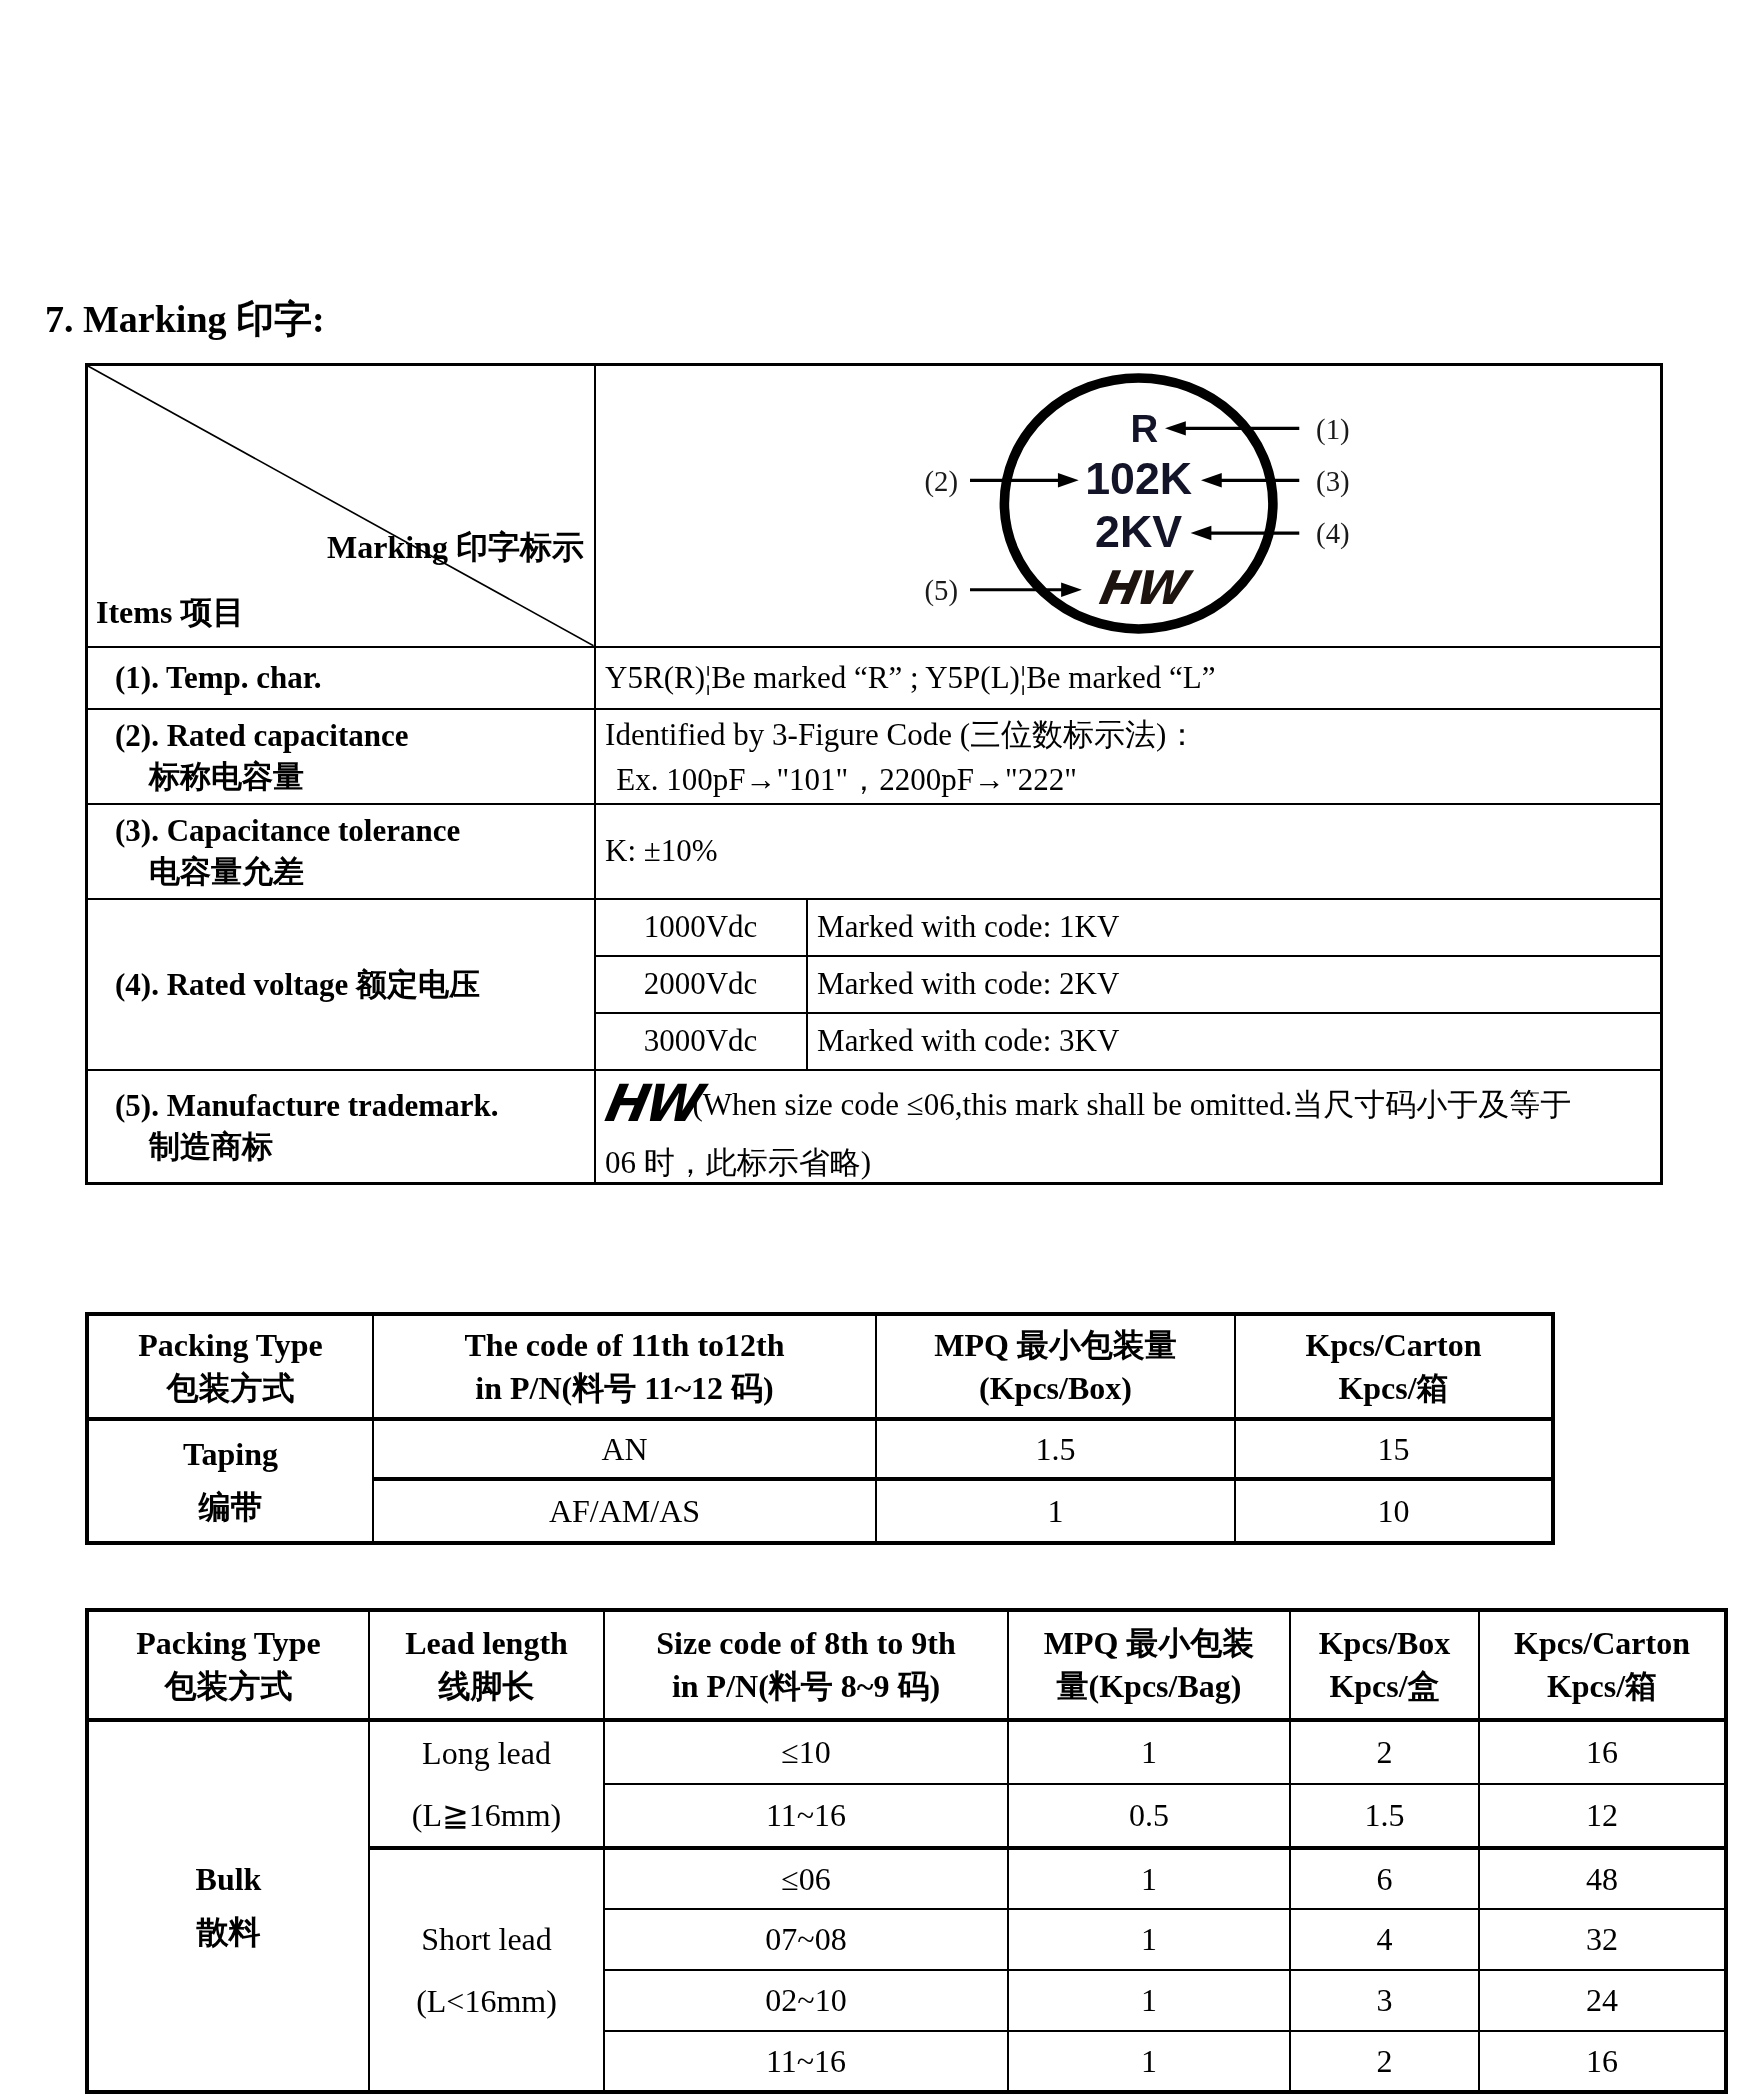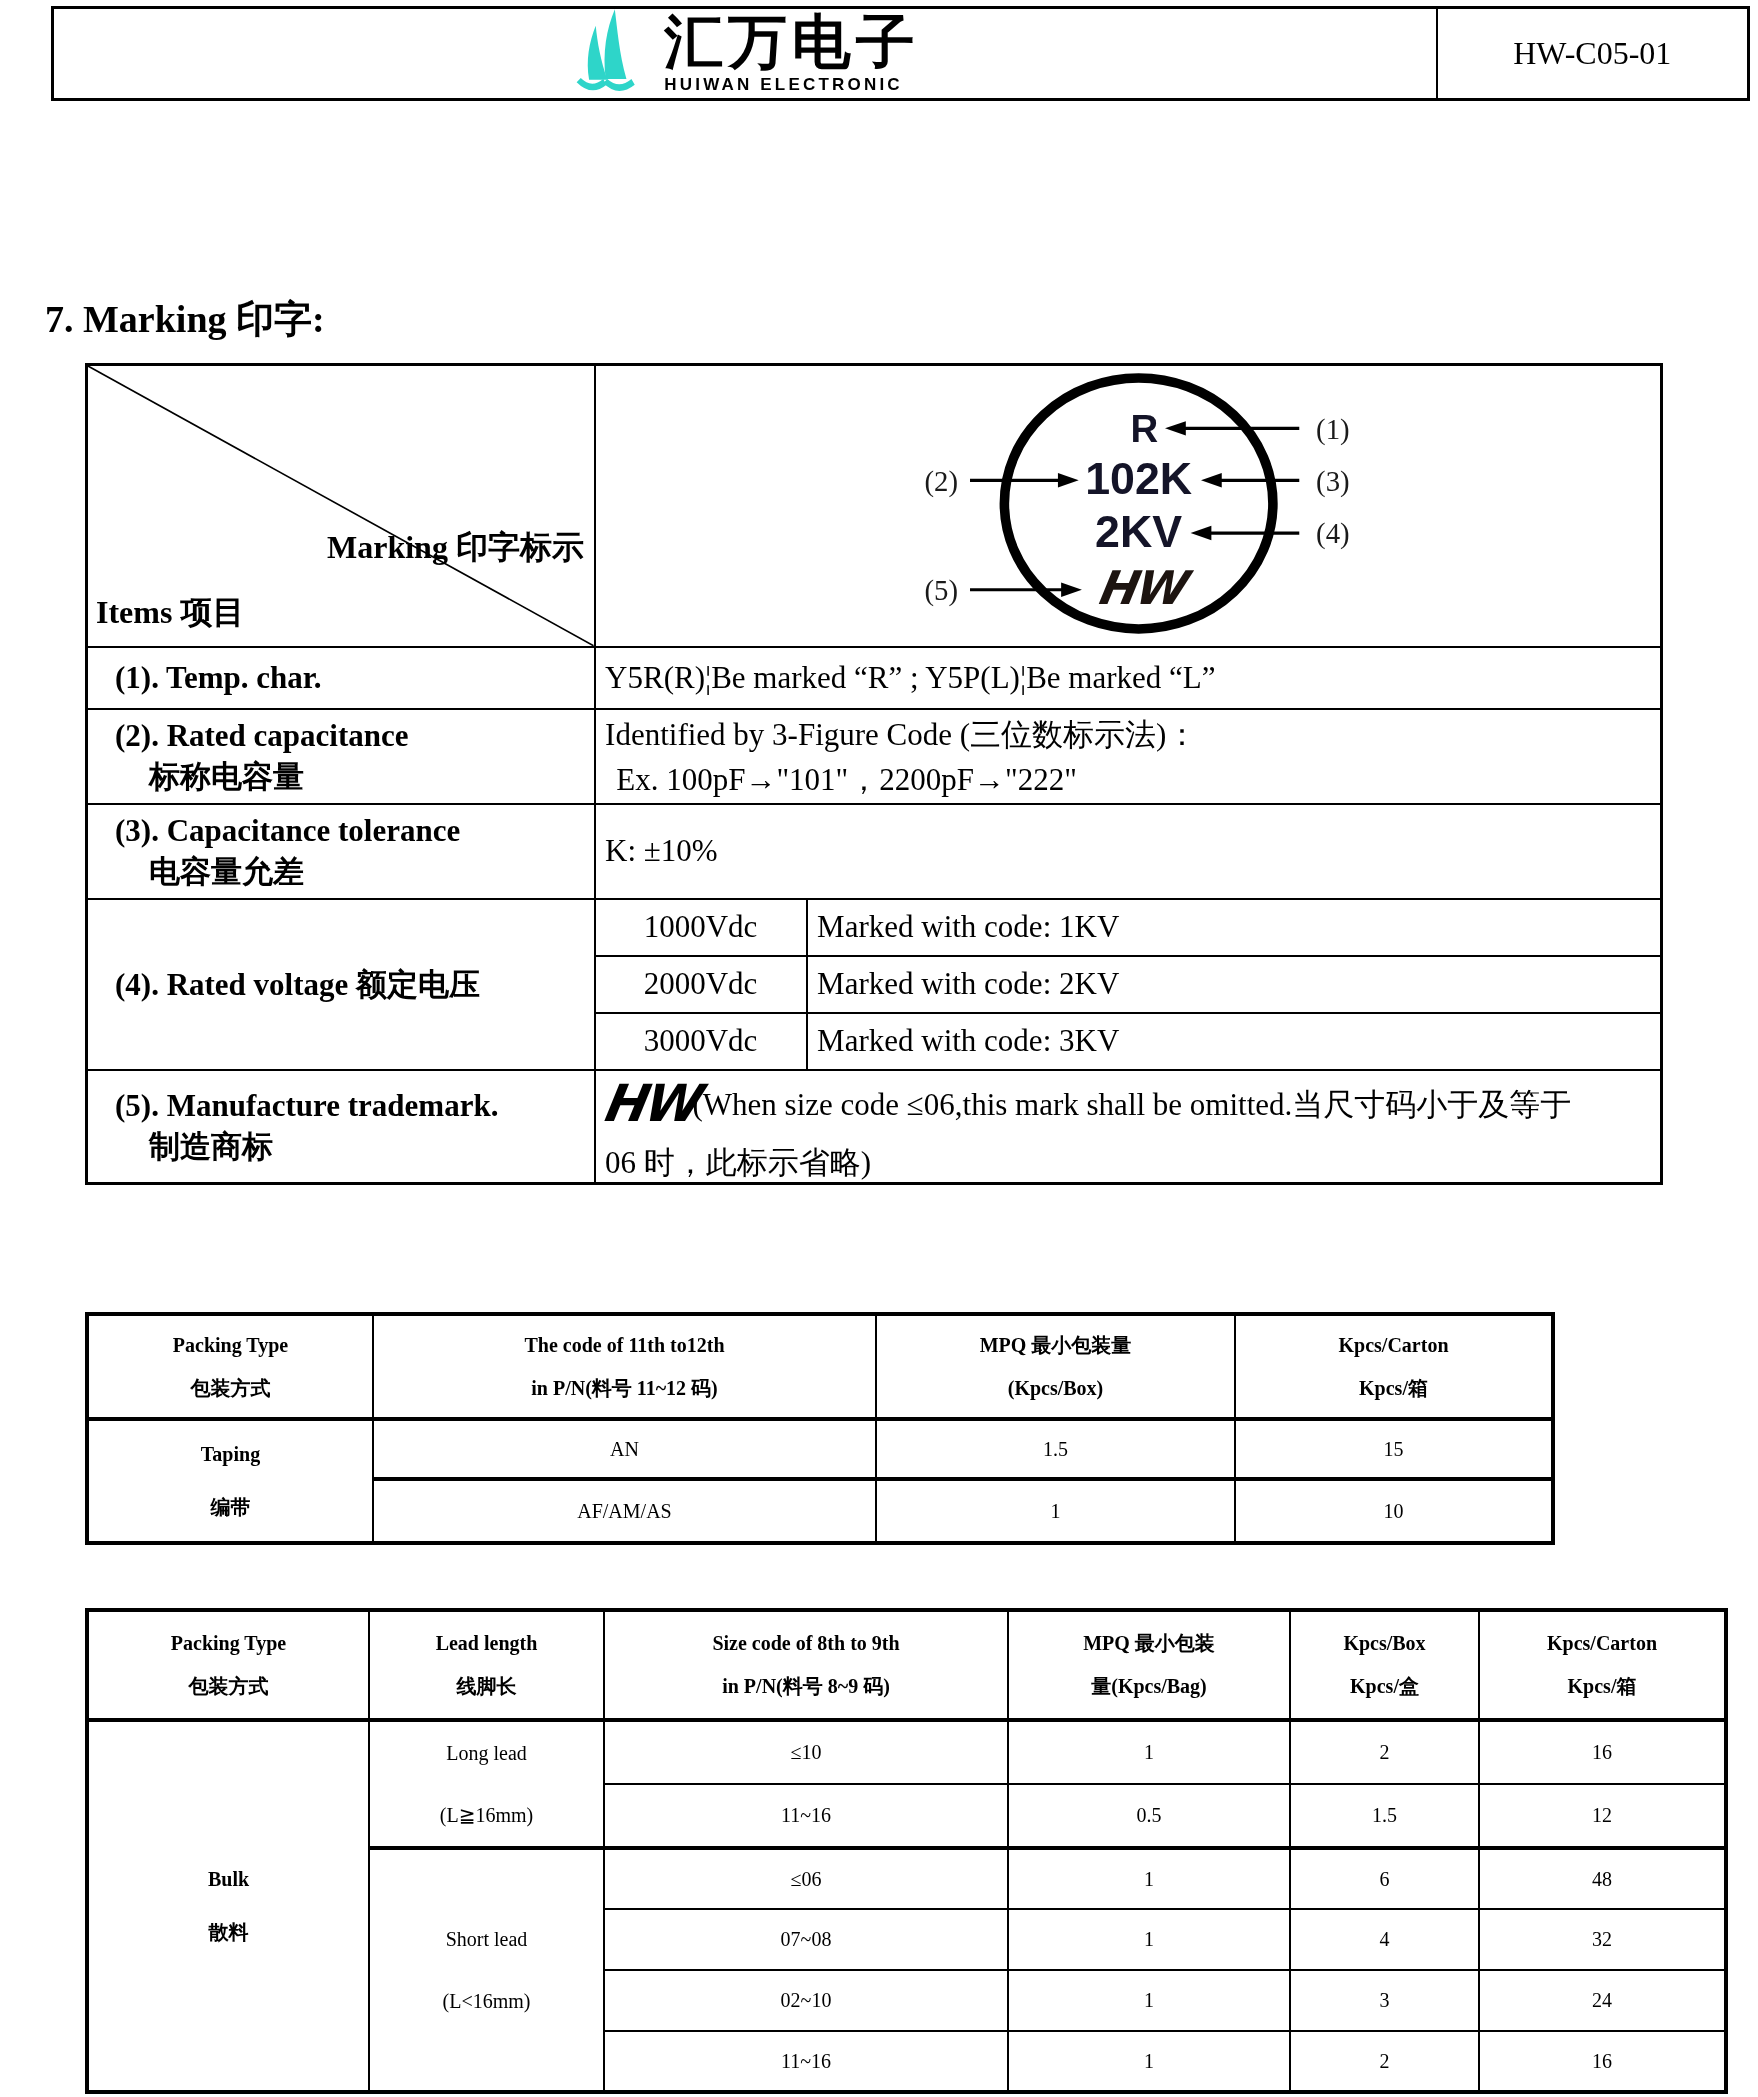--- a/index.html
+++ b/index.html
@@ -49,59 +49,40 @@
   .hw-mark { font-family:"DejaVu Sans","Liberation Sans",sans-serif; font-weight:900;
              font-style:italic; display:inline-block; transform:skewX(-12deg);
              letter-spacing:-3.2px; }
   .tm-logo { position:absolute; left:11.2px; top:3.2px; font-size:51px; }
   .tm-l1 { padding-left:97px; margin-top:15px; line-height:38px; }
   .tm-l2 { padding-left:9.6px; line-height:38px;margin-top:20px; }
 
   
   #pack1-table { left:85px; top:1312px; width:1465px; border:4px solid #000; }
   #pack2-table { left:85px; top:1608px; width:1640px; border:4px solid #000; }
-  .pk td { text-align:center; font-size:20px; }
+  .pk td { text-align:center; font-size:32px; }
   .pk .hdr td { font-weight:bold; border-bottom-width:4px; line-height:43px; }
   .pk .group-cell { font-weight:bold; line-height:53px; }
   .thick-top td { border-top-width:4px; }
   .lead-cell { line-height:62px; }
   .mark-sans { font-family:"Liberation Sans","DejaVu Sans",sans-serif; font-weight:bold; fill:#141428; }
   .callout-txt { font-family:"Liberation Serif","DejaVu Serif",serif; fill:#1a1a1a; }
 </style>
 </head>
 <body>
 
 <div id="page">
 
   <table id="header-table">
     <colgroup>
         <col style="width:1241px">
         <col style="width:143px">
         <col style="width:312px">
       </colgroup>
     <tbody>
-        <tr style="height:88px">
-      <td colspan="2" class="logo-cell">
-        <div class="logo-wrap">
-          <span>
-            <svg width="83" height="85" viewBox="0 0 100 102">
-              <path d="M54 0 C44 24 39 52 43 84 L68 84 C59 52 57 24 54 0 Z" fill="#2ed5c9"></path>
-              <path d="M31 20 C23 40 19 62 23 85 L45 85 C37 62 33 41 31 20 Z" fill="#2ed5c9"></path>
-              <path d="M8 88 Q26 106 44 91 L40 84 Q26 96 13 83 Z" fill="#2ed5c9"></path>
-              <path d="M40 89 Q58 107 78 91 L74 84 Q59 97 45 84 Z" fill="#2ed5c9"></path>
-            </svg>
-          </span>
-          <span class="logo-text-block">
-            <div class="logo-cn">汇万电子</div>
-            <div class="logo-en">HUIWAN ELECTRONIC</div>
-          </span>
-        </div>
-      </td>
-      <td class="doc-code">HW-C05-01</td>
-    </tr>
   </tbody>
     </table>
 
   <div class="sec-heading" style="left:45px; top:294px;">7. Marking 印字:</div>
 
   <table id="marking-table">
     <colgroup>
         <col style="width:508px">
         <col style="width:212px">
         <col style="width:855px">

